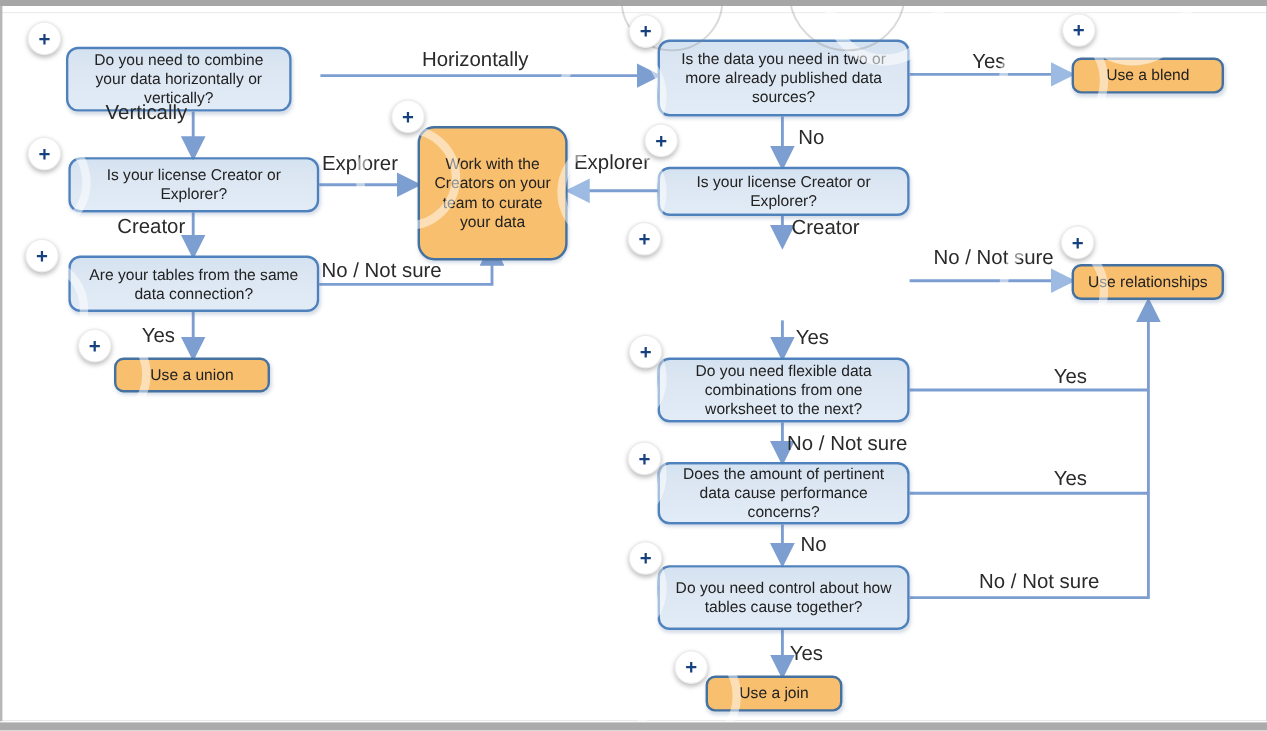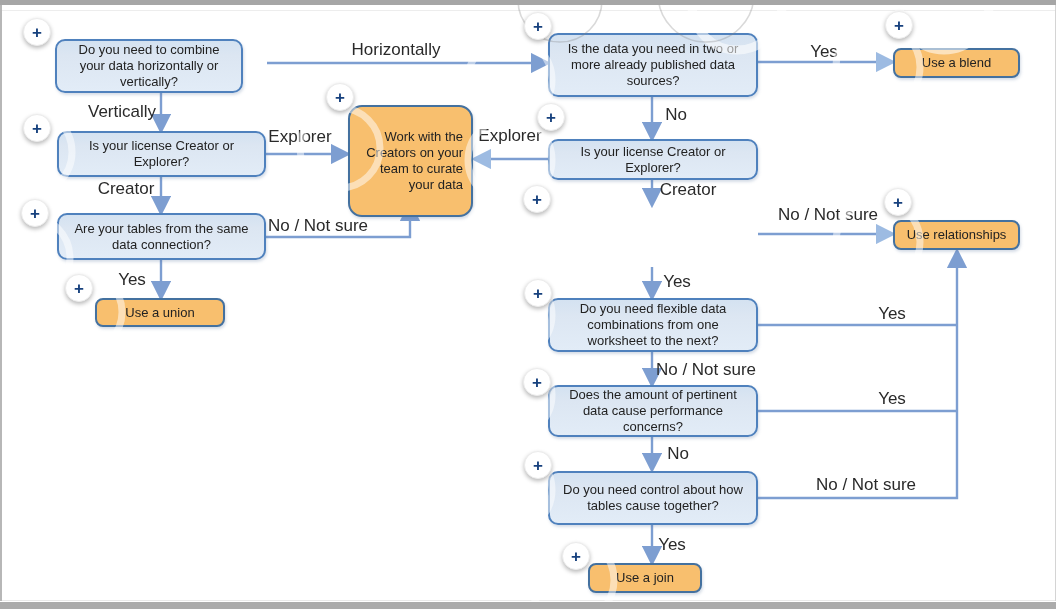--- a/index.html
+++ b/index.html
@@ -27,21 +27,20 @@
     font-size:13px;line-height:1.22;color:var(--color-text,#222);
     box-shadow:1px 2px 3px rgba(90,120,160,0.25);
   }
   .node.question{
     background:linear-gradient(180deg,#d4e2f1 0%,var(--color-question_fill,#dce6f2) 30%,#e2ecf7 100%);
     border:2px solid var(--color-question_border,#4f81bd);
   }
   .node.action{
     background:var(--color-action_fill,#f8bf6e);
     border:2px solid var(--color-action_border,#44719f);
-    text-align:right;
   }
   
   .plus{
     position:absolute;z-index:4;width:26px;height:26px;border-radius:50%;
     background:#ffffff;border:1px solid #ececec;
     box-shadow:0 2px 4px rgba(0,0,0,0.28);
     display:flex;align-items:center;justify-content:center;
     font-size:17px;font-weight:bold;color:var(--color-plus,#17417e);
     cursor:pointer;line-height:1;
   }
@@ -167,21 +166,21 @@
   <div class="plus" style="left:537px;top:103px">+</div>
   <div class="plus" style="left:523px;top:185px">+</div>
   <div class="plus" style="left:524px;top:279px">+</div>
   <div class="plus" style="left:523px;top:368px">+</div>
   <div class="plus" style="left:524px;top:451px">+</div>
   <div class="plus" style="left:562px;top:542px">+</div>
   <div class="plus" style="left:884px;top:188px">+</div>
   <div class="plus" style="left:885px;top:11px">+</div>
 
   <div class="elabel" style="left:396px;top:50px">Horizontally</div>
-  <div class="elabel" style="left:122px;top:112px">Vertically</div>
+  <div class="elabel" style="left:122px;top:94px">Vertically</div>
   <div class="elabel" style="left:300px;top:137px">Explorer</div>
   <div class="elabel" style="left:126px;top:189px">Creator</div>
   <div class="elabel" style="left:318px;top:226px">No / Not sure</div>
   <div class="elabel" style="left:132px;top:280px">Yes</div>
   <div class="elabel" style="left:824px;top:52px">Yes</div>
   <div class="elabel" style="left:676px;top:115px">No</div>
   <div class="elabel" style="left:510px;top:136px">Explorer</div>
   <div class="elabel" style="left:688px;top:190px">Creator</div>
   <div class="elabel" style="left:828px;top:215px">No / Not sure</div>
   <div class="elabel" style="left:677px;top:282px">Yes</div>

